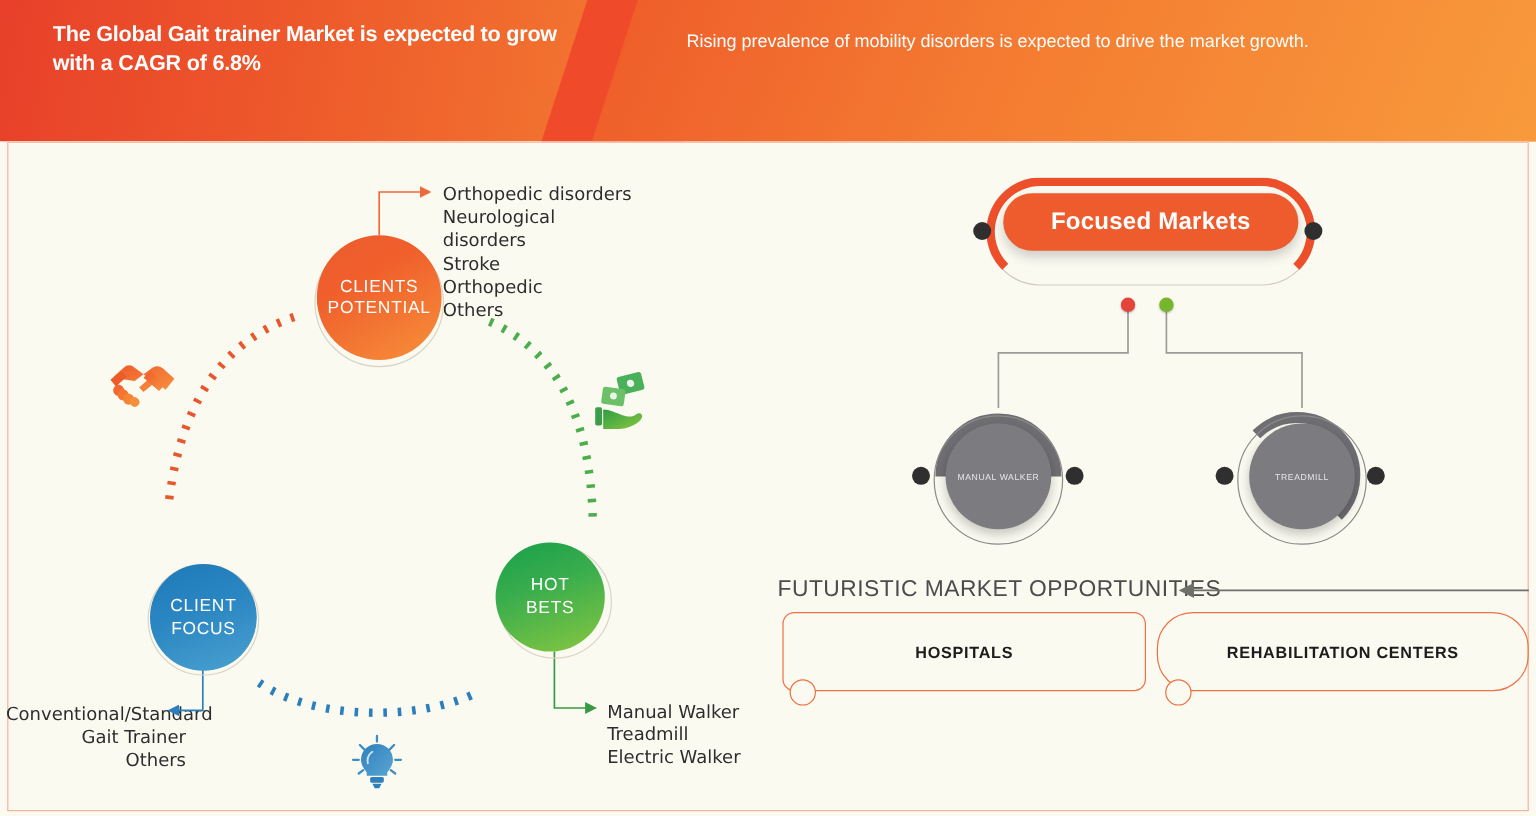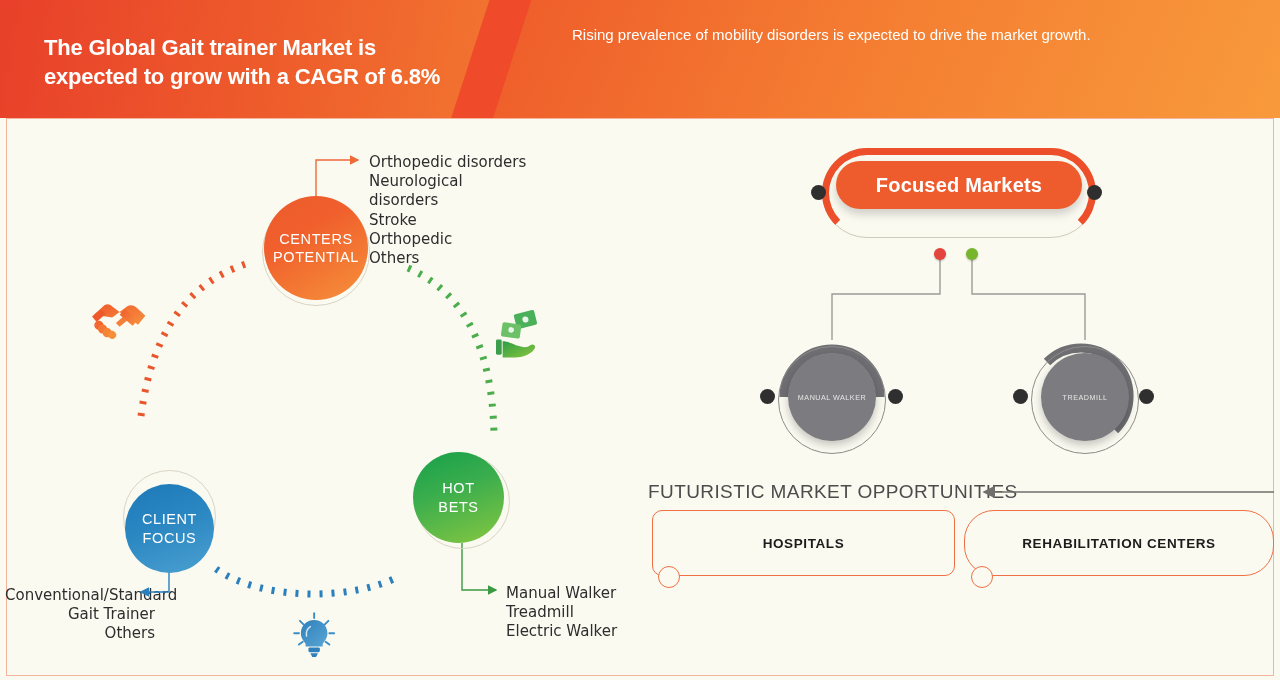--- a/index.html
+++ b/index.html
@@ -32,24 +32,24 @@
     background: #ef4b2a;
     transform: skewX(-18deg);
   }
   .hdr-diag-right {
     position: absolute; top: -6px; left: 512px;
     width: 800px; height: 132px;
     background: linear-gradient(95deg, #ef5f2b 0%, #f47b31 40%, #f89b3c 100%);
     transform: skewX(-18deg);
   }
   .hdr-title {
-    position: absolute; left: 44px; top: 33px;
+    position: absolute; left: 44px; top: 17px;
     width: 430px;
     color: #ffffff;
-    font-size: 22px; font-weight: bold; line-height: 1.32;
+    font-size: 18px; font-weight: bold; line-height: 1.32;
     letter-spacing: -0.2px;
   }
   .hdr-sub {
     position: absolute; left: 572px; top: 24px;
     width: 640px;
     color: #ffffff;
     font-size: 15px; font-weight: normal; line-height: 1.42;
   }
 
   
@@ -80,21 +80,21 @@
   }
 
   #clients-potential {
     left: 264px; top: 196px; width: 104px; height: 104px;
     background: linear-gradient(150deg, #ec5b2c 0%, #f05f2c 35%, #f6913a 100%);
   }
   #clients-potential-ring {
     left: 262px; top: 198px; width: 108px; height: 108px;
   }
   #client-focus {
-    left: 125px; top: 484px; width: 89px; height: 89px;
+    left: 125px; top: 470px; width: 89px; height: 89px;
     background: linear-gradient(160deg, #1d7ab8 0%, #2b87c2 45%, #4ba0d0 100%);
   }
   #client-focus-ring {
     left: 123px; top: 470px; width: 93px; height: 93px;
   }
   #hot-bets {
     left: 413px; top: 452px; width: 91px; height: 91px;
     background: linear-gradient(160deg, #18a04a 0%, #39ad4d 40%, #86c741 100%);
   }
   #hot-bets-ring {
@@ -322,21 +322,21 @@
     </g>
 
     <g>
       <path d="M1274,492 L984,492" fill="none" stroke="#6f6f6b" stroke-width="1.6" marker-end="url(#arwGray)"></path>
     </g>
   </svg>
 
   <div class="node-shadow" id="clients-potential-ring"></div>
   <div class="node" id="clients-potential">
     <span>
-      <span>CENTERS</span><br>
+      <span>CLIENTS</span><br>
       <span>POTENTIAL</span>
     </span>
   </div>
   <div class="list-text" id="clients-list">
     <div>Orthopedic disorders</div>
     <div>Neurological disorders</div>
     <div>Stroke</div>
     <div>Orthopedic</div>
     <div>Others</div>
   </div>

